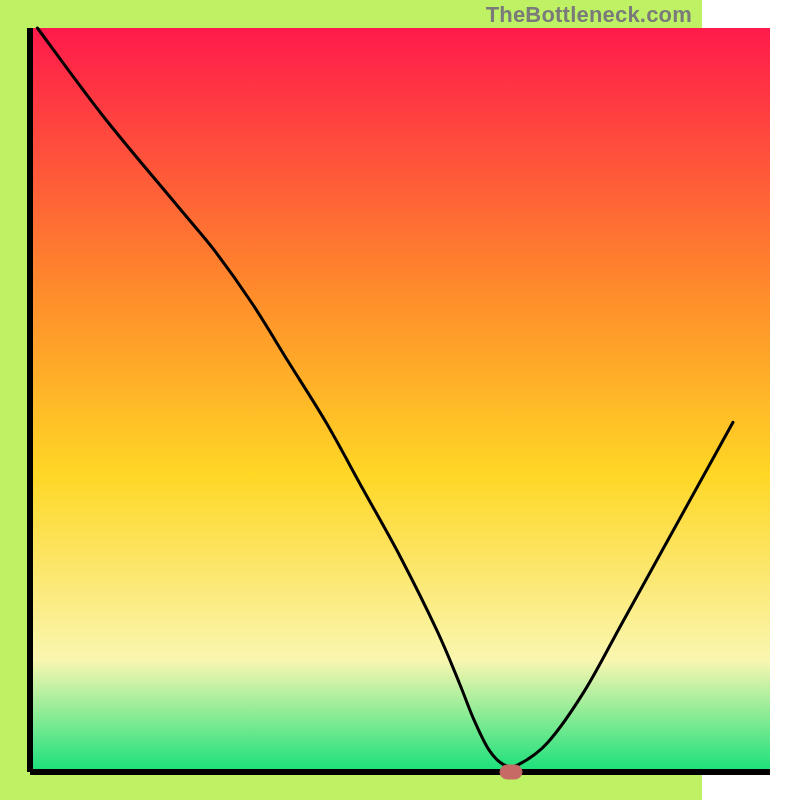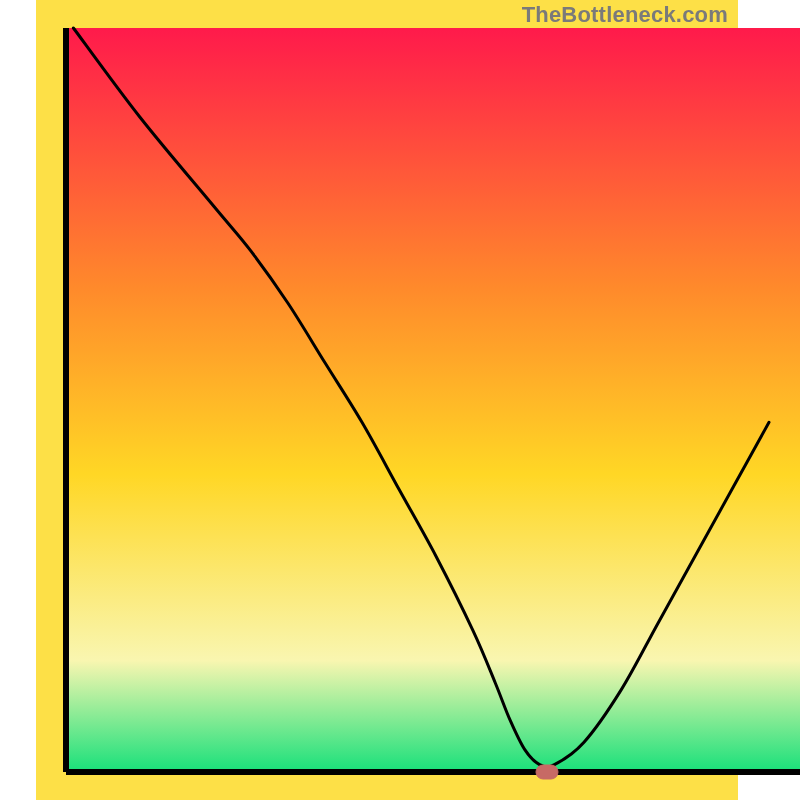--- a/index.html
+++ b/index.html
@@ -7,22 +7,21 @@
     padding: 0;
     width: 800px;
     height: 800px;
     background: #ffffff;
     font-family: Arial, Helvetica, sans-serif;
   }
   .frame {
     position: relative;
     width: 702px;
     height: 800px;
-    background: #fde047;
-    margin-left: 36px;
+    background: #bef264;
   }
   .watermark {
     position: absolute;
     top: 2px;
     right: 10px;
     font-size: 22px;
     font-weight: 600;
     color: #7a7a7a;
     letter-spacing: 0.2px;
   }

